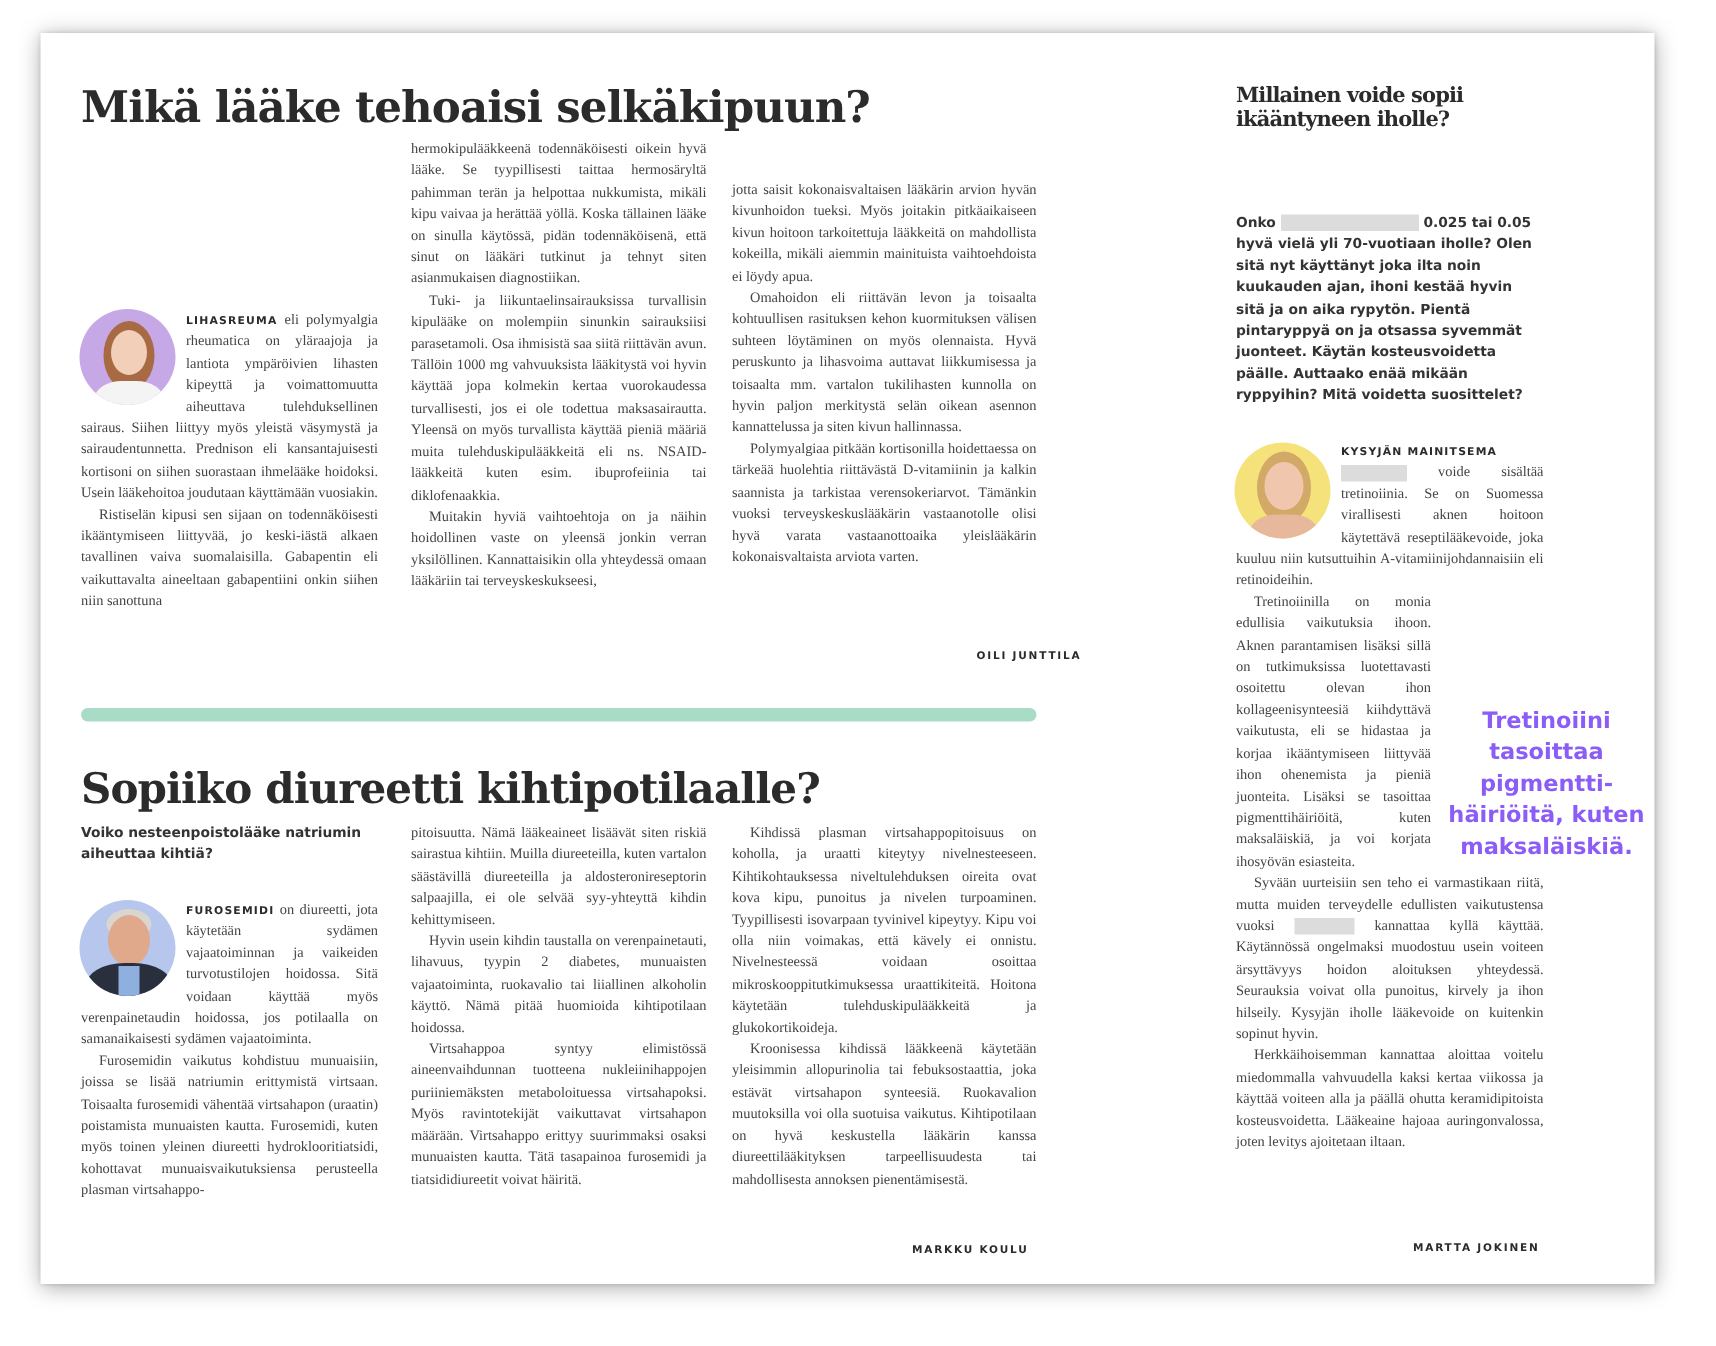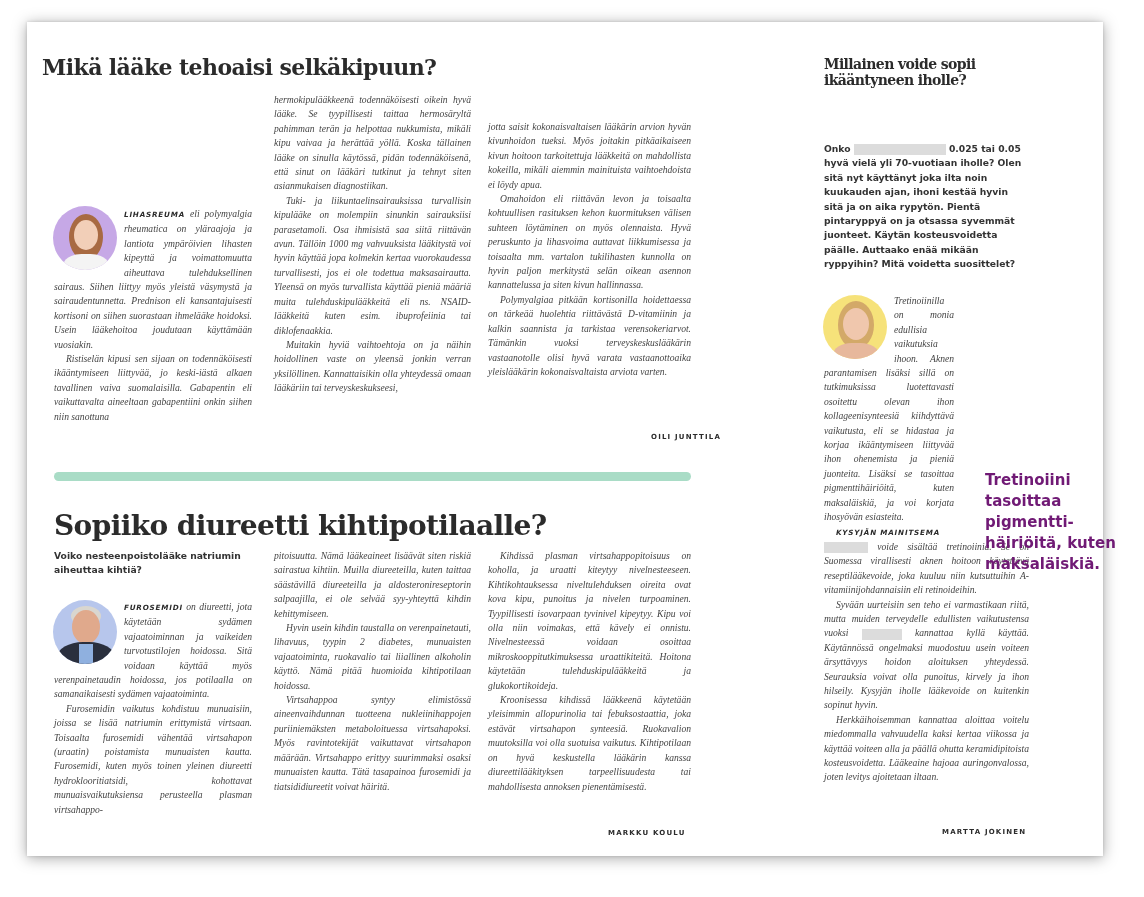--- a/index.html
+++ b/index.html
@@ -6,35 +6,35 @@
   body { width:1144px; height:897px; position:relative; overflow:hidden; font-family:"DejaVu Serif", serif; color:#2a2a2a; }
   .page {
     position:absolute; left:27px; top:22px; width:1076px; height:834px;
     background:#ffffff;
     box-shadow: 0 2px 14px rgba(0,0,0,0.35), 0 0 3px rgba(0,0,0,0.15);
   }
   .headline {
     position:absolute; font-family:"DejaVu Serif", serif; font-weight:bold;
     color:#2b2b2b; letter-spacing:-0.6px; margin:0; line-height:1.05;
   }
-  .h1 { left:15px; top:34px; font-size:22px; }
+  .h1 { left:27px; top:34px; font-size:29px; }
   .h2 { left:27px; top:489px; font-size:28px; }
   .h3 { left:797px; top:35px; font-size:14px; width:240px; line-height:1.12; }
   .lead {
     position:absolute; font-family:"DejaVu Sans", sans-serif; font-weight:bold;
     font-size:9.2px; line-height:14.4px; color:#333; margin:0;
   }
   .lead1 { left:27px; top:71px; width:198px; }
   .lead2 { left:27px; top:527px; width:198px; }
   .lead3 { left:797px; top:120px; width:205px; }
   .col {
     position:absolute; font-family:"Liberation Serif", serif; font-size:9.6px;
     line-height:14.4px; color:#444; text-align:justify; margin:0;
   }
-  .col p { margin:0; text-indent:0;font-style:italic; }
+  .col p { margin:0; text-indent:0; }
   .col p + p { text-indent:12px; }
   .kicker { font-family:"DejaVu Sans", sans-serif; font-weight:bold; font-size:7.2px; letter-spacing:0.8px; color:#2b2b2b; }
   .avatar {
     position:absolute; width:64px; height:64px; border-radius:50%; overflow:hidden;
   }
   .av1 { left:26px; top:184px; background:#c6a8e6; }
   .av2 { left:26px; top:578px; background:#b7c6ec; }
   .av3 { left:796px; top:273px; background:#f6e27a; }
   .face { position:absolute; border-radius:50%; }
   .byline {
@@ -44,21 +44,21 @@
   .by1 { left:624px; top:411px; }
   .by2 { left:581px; top:807px; }
   .by3 { left:915px; top:806px; }
   .divider {
     position:absolute; left:27px; top:450px; width:637px; height:9px;
     background:#a9dcc6; border-radius:5px;
   }
   .pullquote {
     position:absolute; left:938px; top:448px; width:132px;
     font-family:"DejaVu Sans", sans-serif; font-weight:bold; font-size:15px;
-    line-height:21px; color:#701a75;margin-left:20px;
+    line-height:21px; text-align:center; color:#8b5cf6;
   }
   .redact { display:inline-block; background:#dcdcdc; height:11px; vertical-align:middle; }
   .float-av { float:left; width:70px; height:62px; }
 </style>
 </head>
 <body>
 
 <div class="page">
 
   <h2 class="headline h1">Mikä lääke tehoaisi selkäkipuun?</h2>
@@ -98,42 +98,42 @@
     <p>Furosemidin vaikutus kohdistuu munuaisiin, joissa se lisää natriumin erittymistä virtsaan. Toisaalta furosemidi vähentää virtsahapon (uraatin) poistamista munuaisten kautta. Furosemidi, kuten myös toinen yleinen diureetti hydroklooritiatsidi, kohottavat munuaisvaikutuksiensa perusteella plasman virtsahappo-</p>
   </div>
   <div class="avatar av2">
     <div class="face" style="left:18px; top:6px; width:30px; height:20px; background:#d9d6cf;"></div>
     <div class="face" style="left:19px; top:10px; width:28px; height:34px; background:#e0a98c;"></div>
     <div class="face" style="left:4px; top:42px; width:58px; height:34px; background:#2a2f3d; border-radius:45% 45% 0 0;"></div>
     <div class="face" style="left:26px; top:44px; width:14px; height:24px; background:#8fb0df; border-radius:0;"></div>
   </div>
 
   <div class="col" style="left:247px; top:527px; width:197px;">
-    <p>pitoisuutta. Nämä lääkeaineet lisäävät siten riskiä sairastua kihtiin. Muilla diureeteilla, kuten taittaa säästävillä diureeteilla ja aldosteronireseptorin salpaajilla, ei ole selvää syy-yhteyttä kihdin kehittymiseen.</p>
+    <p>pitoisuutta. Nämä lääkeaineet lisäävät siten riskiä sairastua kihtiin. Muilla diureeteilla, kuten vartalon säästävillä diureeteilla ja aldosteronireseptorin salpaajilla, ei ole selvää syy-yhteyttä kihdin kehittymiseen.</p>
     <p>Hyvin usein kihdin taustalla on verenpainetauti, lihavuus, tyypin 2 diabetes, munuaisten vajaatoiminta, ruokavalio tai liiallinen alkoholin käyttö. Nämä pitää huomioida kihtipotilaan hoidossa.</p>
     <p>Virtsahappoa syntyy elimistössä aineenvaihdunnan tuotteena nukleiinihappojen puriiniemäksten metaboloituessa virtsahapoksi. Myös ravintotekijät vaikuttavat virtsahapon määrään. Virtsahappo erittyy suurimmaksi osaksi munuaisten kautta. Tätä tasapainoa furosemidi ja tiatsididiureetit voivat häiritä.</p>
   </div>
 
   <div class="col" style="left:461px; top:527px; width:203px;">
     <p style="text-indent:12px;">Kihdissä plasman virtsahappopitoisuus on koholla, ja uraatti kiteytyy nivelnesteeseen. Kihtikohtauksessa niveltulehduksen oireita ovat kova kipu, punoitus ja nivelen turpoaminen. Tyypillisesti isovarpaan tyvinivel kipeytyy. Kipu voi olla niin voimakas, että kävely ei onnistu. Nivelnesteessä voidaan osoittaa mikroskooppitutkimuksessa uraattikiteitä. Hoitona käytetään tulehduskipulääkkeitä ja glukokortikoideja.</p>
     <p>Kroonisessa kihdissä lääkkeenä käytetään yleisimmin allopurinolia tai febuksostaattia, joka estävät virtsahapon synteesiä. Ruokavalion muutoksilla voi olla suotuisa vaikutus. Kihtipotilaan on hyvä keskustella lääkärin kanssa diureettilääkityksen tarpeellisuudesta tai mahdollisesta annoksen pienentämisestä.</p>
   </div>
   <div class="byline by2">MARKKU KOULU</div>
 
   <h2 class="headline h3">Millainen voide sopii ikääntyneen iholle?</h2>
   <p class="lead lead3">
     <span>Onko</span>
     <span class="redact" style="width:92px;"></span>
     <span>0.025 tai 0.05 hyvä vielä yli 70-vuotiaan iholle? Olen sitä nyt käyttänyt joka ilta noin kuukauden ajan, ihoni kestää hyvin sitä ja on aika rypytön. Pientä pintaryppyä on ja otsassa syvemmät juonteet. Käytän kosteusvoidetta päälle. Auttaako enää mikään ryppyihin? Mitä voidetta suosittelet?</span>
   </p>
 
   <div class="col" style="left:797px; top:272px; width:205px;">
     <div class="float-av"></div>
+    <p><span class="kicker">KYSYJÄN MAINITSEMA</span><br><span class="redact" style="width:44px;"></span> <span>voide sisältää tretinoiinia. Se on Suomessa virallisesti aknen hoitoon käytettävä reseptilääkevoide, joka kuuluu niin kutsuttuihin A-vitamiinijohdannaisiin eli retinoideihin.</span></p>
     <p style="width:130px;">Tretinoiinilla on monia edullisia vaikutuksia ihoon. Aknen parantamisen lisäksi sillä on tutkimuksissa luotettavasti osoitettu olevan ihon kollageenisynteesiä kiihdyttävä vaikutusta, eli se hidastaa ja korjaa ikääntymiseen liittyvää ihon ohenemista ja pieniä juonteita. Lisäksi se tasoittaa pigmenttihäiriöitä, kuten maksaläiskiä, ja voi korjata ihosyövän esiasteita.</p>
-    <p><span class="kicker">KYSYJÄN MAINITSEMA</span><br><span class="redact" style="width:44px;"></span> <span>voide sisältää tretinoiinia. Se on Suomessa virallisesti aknen hoitoon käytettävä reseptilääkevoide, joka kuuluu niin kutsuttuihin A-vitamiinijohdannaisiin eli retinoideihin.</span></p>
     <p><span>Syvään uurteisiin sen teho ei varmastikaan riitä, mutta muiden terveydelle edullisten vaikutustensa vuoksi</span> <span class="redact" style="width:40px;"></span> <span>kannattaa kyllä käyttää. Käytännössä ongelmaksi muodostuu usein voiteen ärsyttävyys hoidon aloituksen yhteydessä. Seurauksia voivat olla punoitus, kirvely ja ihon hilseily. Kysyjän iholle lääkevoide on kuitenkin sopinut hyvin.</span></p>
     <p>Herkkäihoisemman kannattaa aloittaa voitelu miedommalla vahvuudella kaksi kertaa viikossa ja käyttää voiteen alla ja päällä ohutta keramidipitoista kosteusvoidetta. Lääkeaine hajoaa auringonvalossa, joten levitys ajoitetaan iltaan.</p>
   </div>
   <div class="avatar av3">
     <div class="face" style="left:15px; top:6px; width:36px; height:48px; background:#d3a968;"></div>
     <div class="face" style="left:20px; top:13px; width:26px; height:32px; background:#f0c7ad;"></div>
     <div class="face" style="left:10px; top:48px; width:46px; height:30px; background:#e7b89c; border-radius:40% 40% 0 0;"></div>
   </div>
 
   <div class="pullquote">Tretinoiini tasoittaa pigmentti-häiriöitä, kuten maksaläiskiä.</div>

